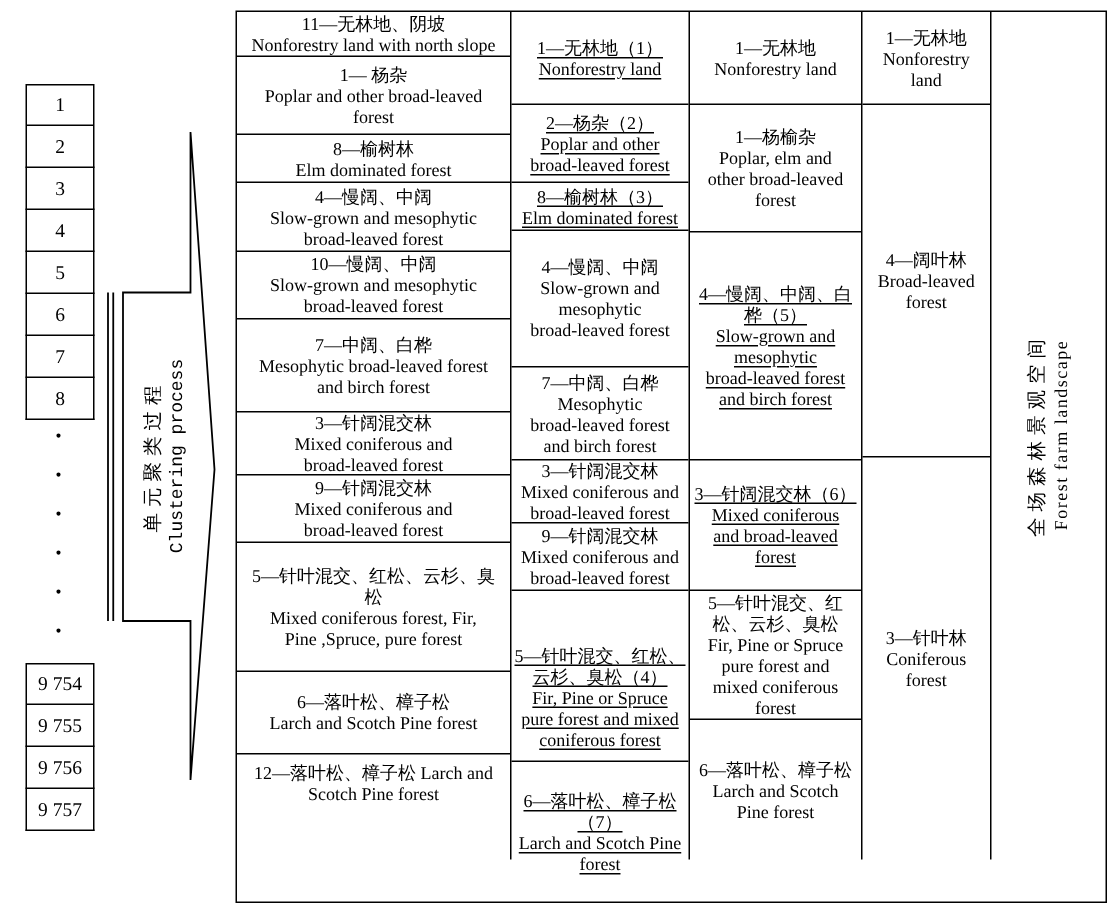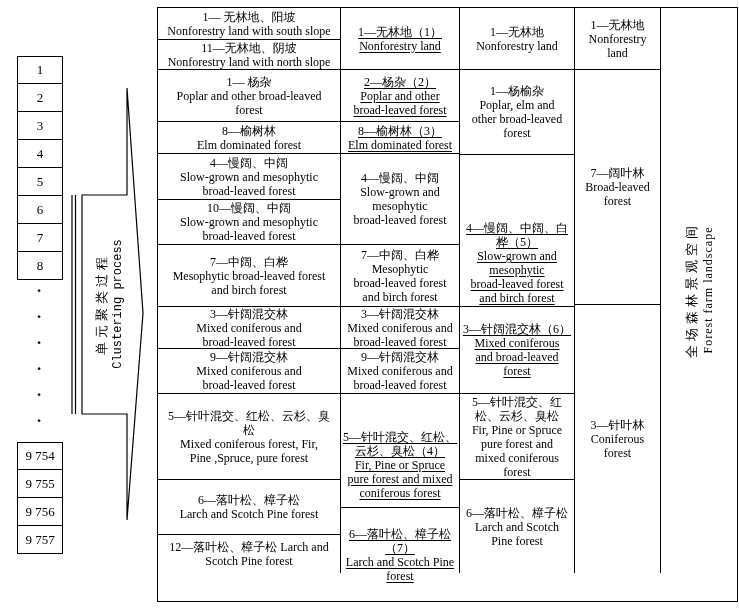--- a/index.html
+++ b/index.html
@@ -83,24 +83,20 @@
   </svg>
 
   <div class="vlabel left">
     <div class="zh">单元聚类过程</div>
     <div class="en">Clustering process</div>
   </div>
 
   <div class="table">
     <div class="tbody">
       <div class="tcol" style="left: 0px; width: 183px;">
-          <div class="cell" style="height: 32px;">
-            <div class="line">1— 无林地、阳坡</div>
-            <div class="line">Nonforestry land with south slope</div>
-          </div>
           <div class="cell" style="height: 30px;">
             <div class="line">11—无林地、阴坡</div>
             <div class="line">Nonforestry land with north slope</div>
           </div>
           <div class="cell" style="height: 52px;">
             <div class="line">1— 杨杂</div>
             <div class="line">Poplar and other broad-leaved</div>
             <div class="line">forest</div>
           </div>
           <div class="cell" style="height: 32px;">
@@ -201,21 +197,21 @@
           <div class="cell" style="height: 62px;">
             <div class="line">1—无林地</div>
             <div class="line">Nonforestry land</div>
           </div>
           <div class="cell" style="height: 85px;">
             <div class="line">1—杨榆杂</div>
             <div class="line">Poplar, elm and</div>
             <div class="line">other broad-leaved</div>
             <div class="line">forest</div>
           </div>
-          <div class="cell u" style="height: 152px; justify-content: flex-end;">
+          <div class="cell u" style="height: 152px;">
             <div class="line">4—慢阔、中阔、白</div>
             <div class="line">桦（5）</div>
             <div class="line">Slow-grown and</div>
             <div class="line">mesophytic</div>
             <div class="line">broad-leaved forest</div>
             <div class="line">and birch forest</div>
           </div>
           <div class="cell u" style="height: 87px;">
             <div class="line">3—针阔混交林（6）</div>
             <div class="line">Mixed coniferous</div>
@@ -236,21 +232,21 @@
             <div class="line">Pine forest</div>
           </div>
         </div>
       <div class="tcol" style="left: 417px; width: 86px;">
           <div class="cell" style="height: 62px;">
             <div class="line">1—无林地</div>
             <div class="line">Nonforestry</div>
             <div class="line">land</div>
           </div>
           <div class="cell" style="height: 235px;">
-            <div class="line">7—阔叶林</div>
+            <div class="line">4—阔叶林</div>
             <div class="line">Broad-leaved</div>
             <div class="line">forest</div>
           </div>
           <div class="cell" style="height: 268px; text-align: center;">
             <div class="line">3—针叶林</div>
             <div class="line">Coniferous</div>
             <div class="line">forest</div>
           </div>
         </div>
       <div class="tcol last" style="left: 503px; width: 76px;">

